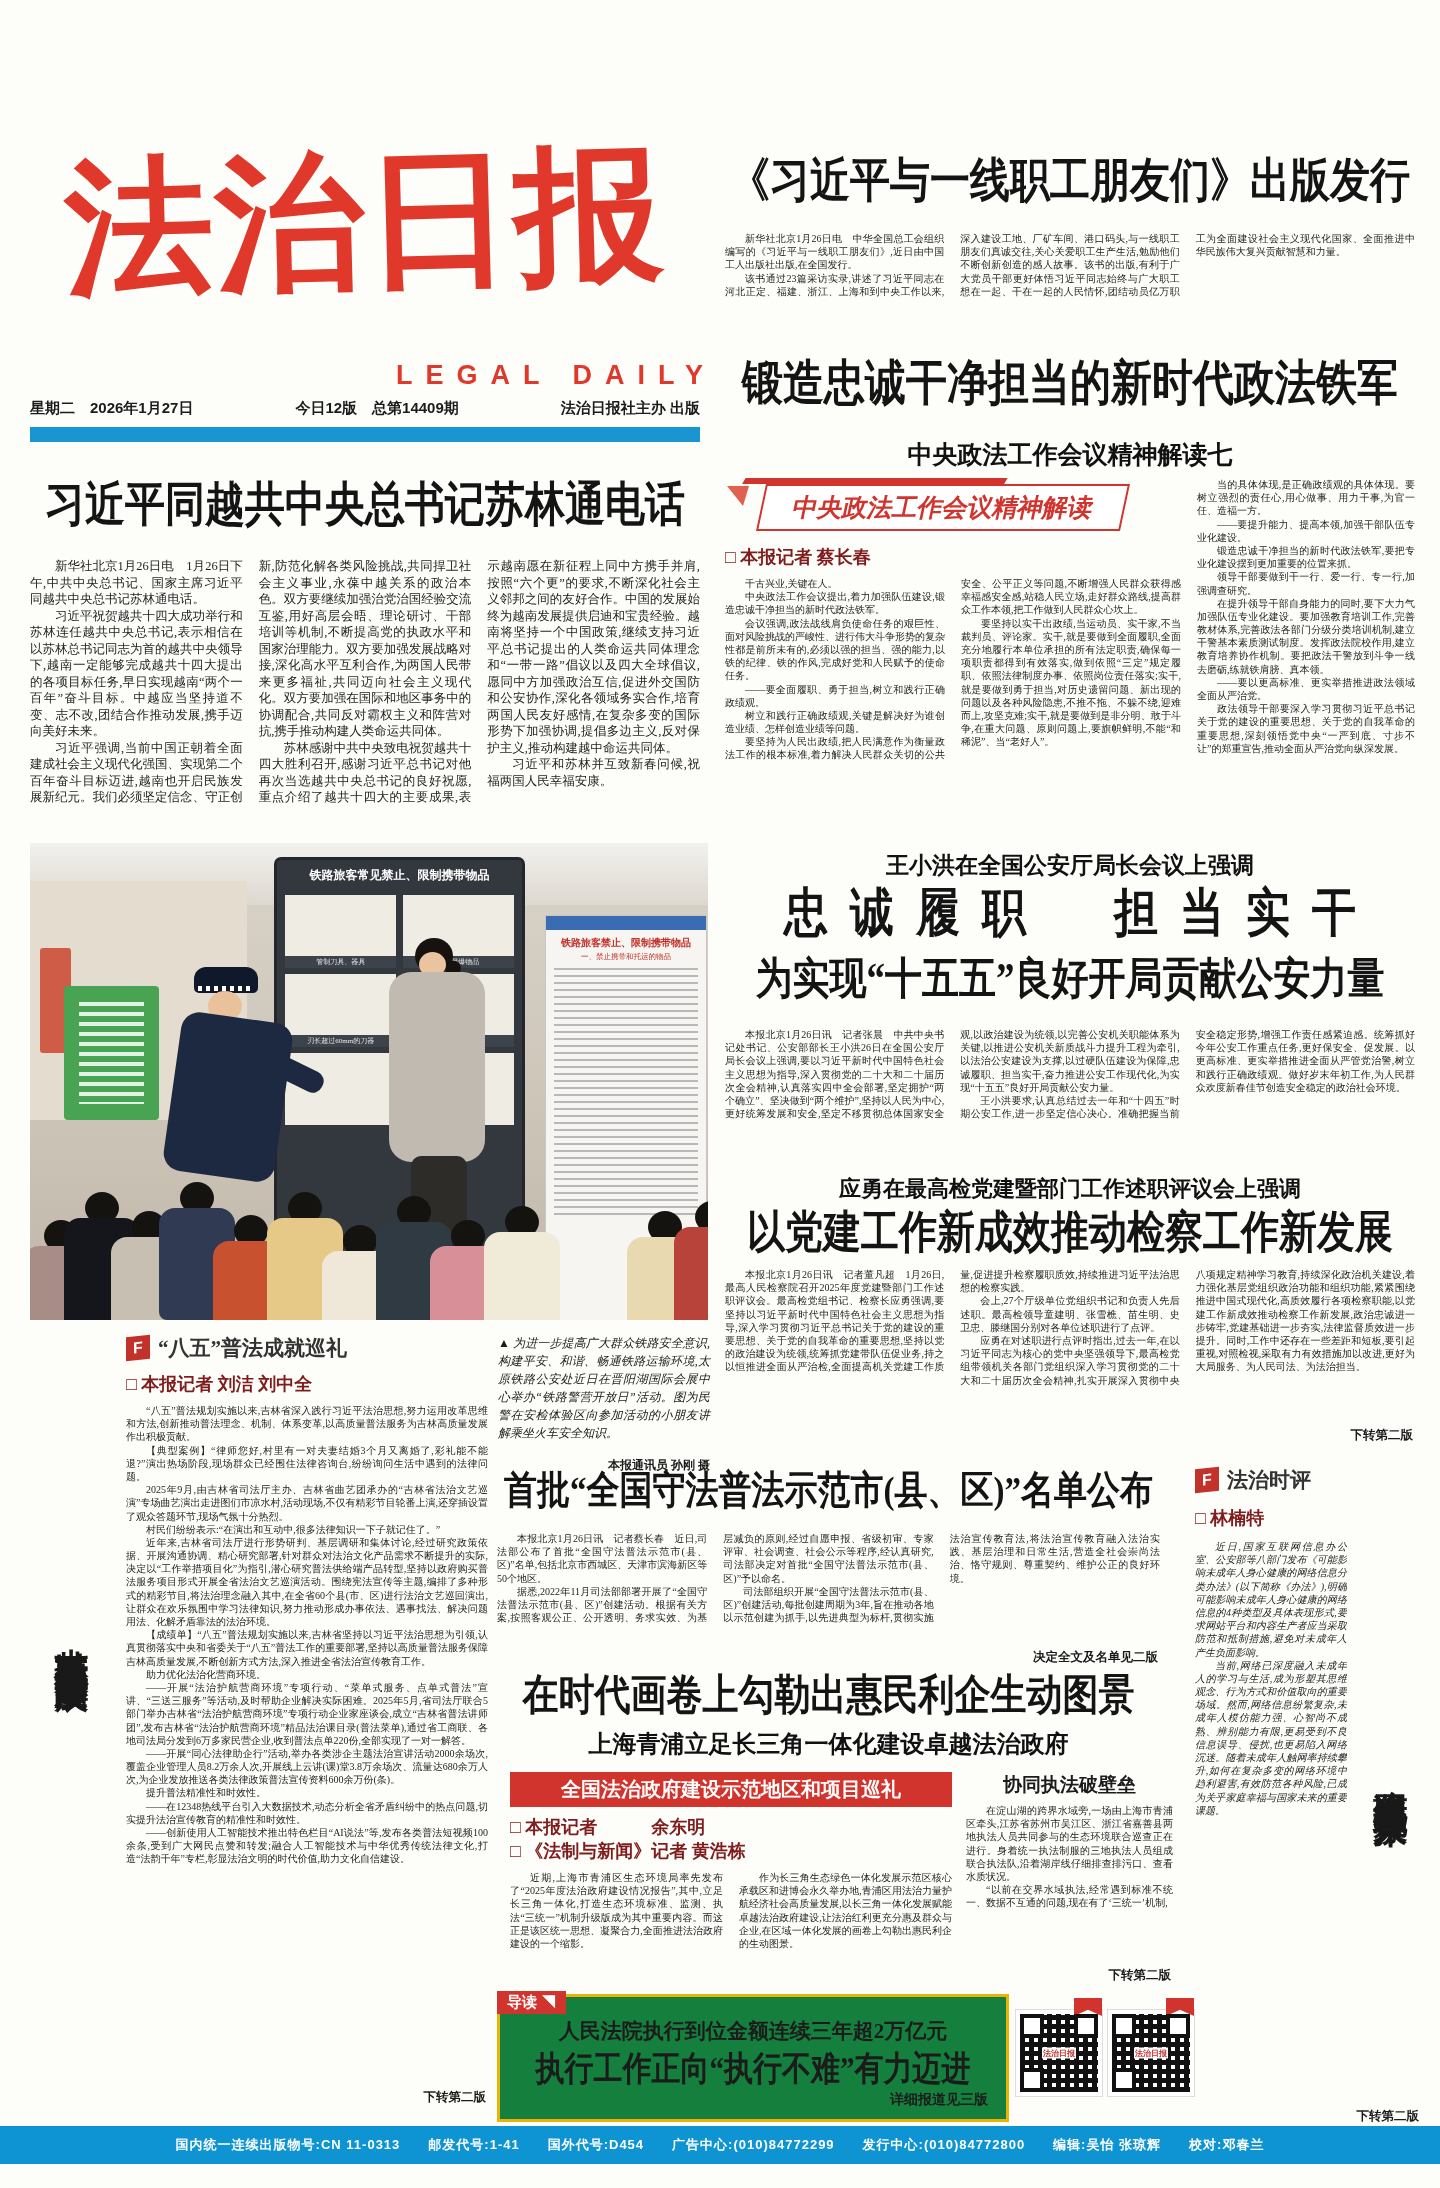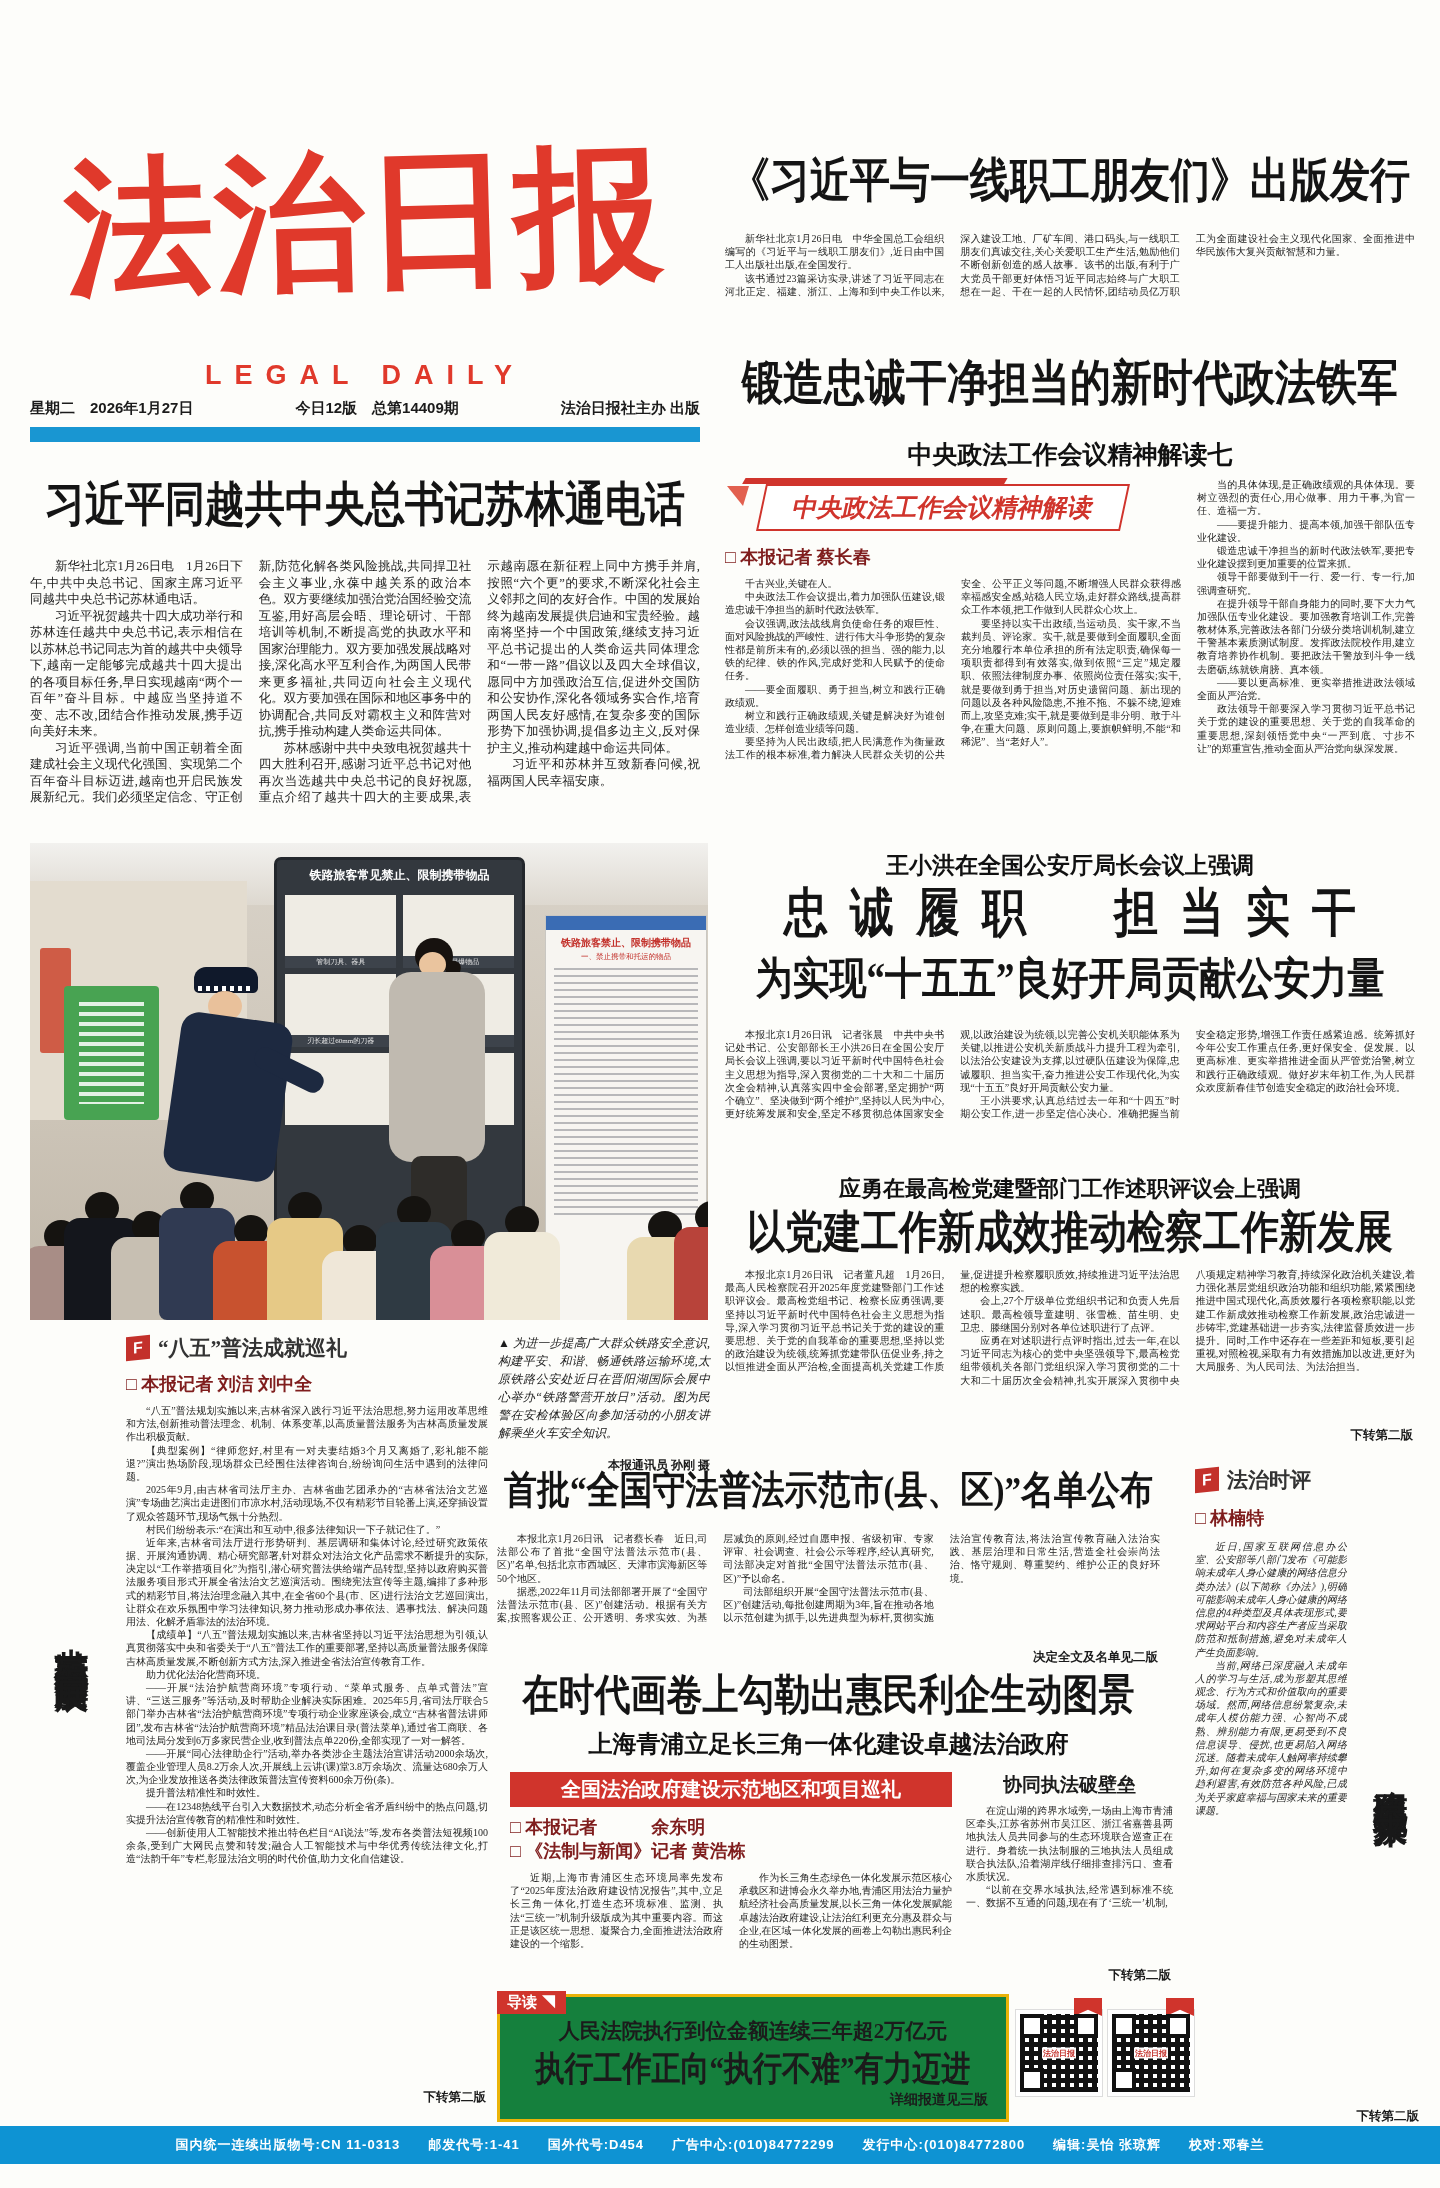--- a/index.html
+++ b/index.html
@@ -15,21 +15,21 @@
   .body-txt p{margin:0;text-indent:2em;}
   .cols3{column-count:3;column-gap:16px;}
   .cols2{column-count:2;column-gap:16px;}
   .kai{font-style:italic;}
   .note-br{position:absolute;right:2px;bottom:0;font-weight:bold;font-size:12.5px;background:#fdfdfa;padding-left:8px;}
   .vert{writing-mode:vertical-rl;text-orientation:upright;font-weight:900;color:#191919;
         font-family:"Liberation Serif",serif;letter-spacing:2px;}
   
   #masthead-title{left:30px;top:86px;width:670px;height:272px;line-height:272px;text-align:center;
       font-size:148px;font-weight:900;color:#e0392b;letter-spacing:2px;transform:rotate(-1.5deg);}
-  #legal-daily{left:30px;top:360px;width:670px;text-align:center;font-size:27px;font-weight:900;
+  #legal-daily{left:46px;top:360px;width:670px;text-align:right;font-size:27px;font-weight:900;
       color:#e0392b;letter-spacing:13px;font-family:"Liberation Sans",sans-serif;}
   #dateline{left:30px;top:399px;width:670px;display:flex;justify-content:space-between;
       font-size:15px;font-weight:bold;font-family:"Liberation Sans",sans-serif;}
   #bluebar{left:30px;top:427px;width:670px;height:15px;background:#1996d2;}
   
   .jiedu-wrap{position:relative;display:inline-block;}
   .jiedu-badge{position:relative;display:inline-block;border:2px solid #d0342c;color:#d0342c;background:#fff;
       font-weight:bold;font-size:25px;padding:5px 30px;transform:skewX(-12deg);}
   .jiedu-bar{position:absolute;left:-16px;top:-10px;width:72%;height:10px;background:#d0342c;transform:skewX(-30deg);}
   .jiedu-tri{position:absolute;left:-34px;top:2px;width:0;height:0;border-top:20px solid #e2604f;

